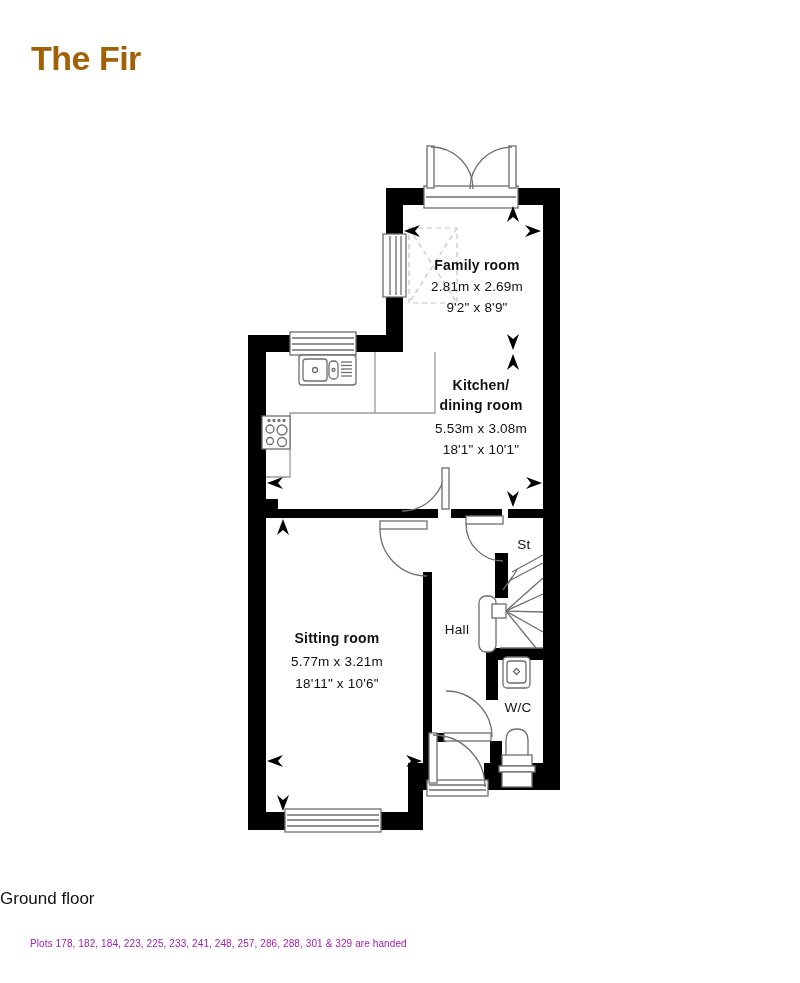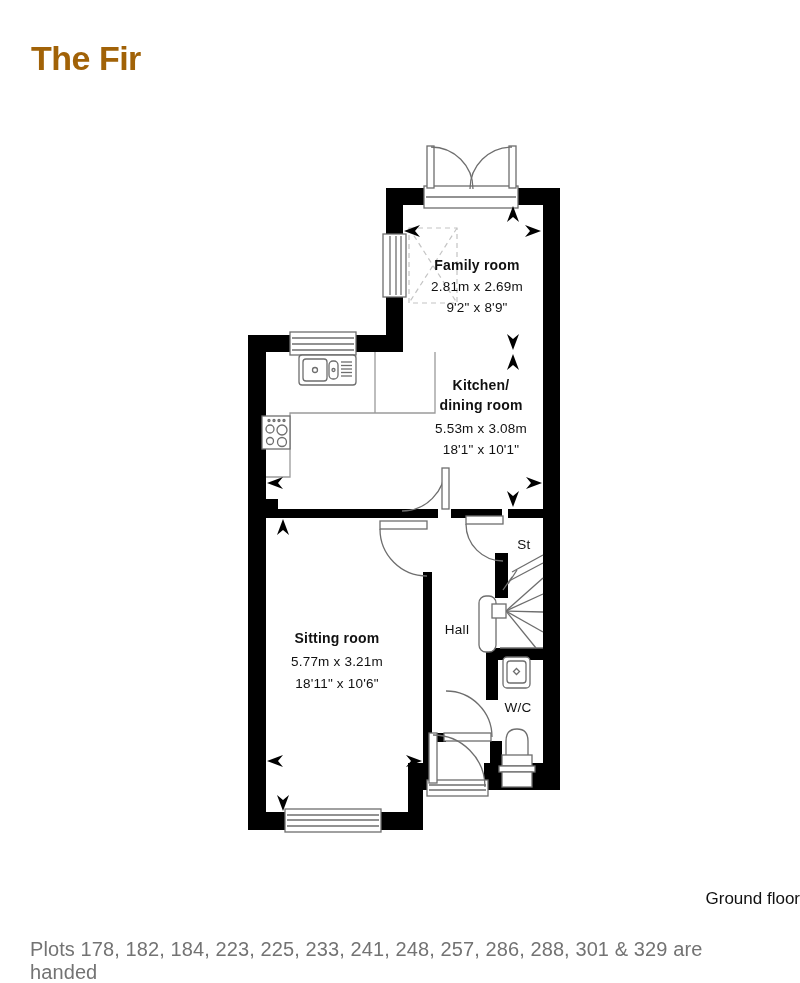--- a/index.html
+++ b/index.html
@@ -1,24 +1,24 @@
 <!DOCTYPE html>
 <html><head>
 <meta charset="utf-8">
 <style>
   html,body{margin:0;padding:0;background:#ffffff;}
   .page{position:relative;width:800px;height:983px;background:#fff;overflow:hidden;
         font-family:"Liberation Sans", sans-serif;}
   .page-title{position:absolute;left:31px;top:40px;margin:0;font-size:34px;line-height:1.1;
         font-weight:700;letter-spacing:-0.5px;color:#3AB2AE;}
   .plan-svg{position:absolute;left:0;top:0;width:800px;height:983px;}
-  .caption{position:absolute;left:0;top:889px;width:800px;text-align:right;
+  .caption{position:absolute;left:0;top:889px;width:800px;text-align:left;
         font-size:17px;font-weight:500;color:#111;}
   .footnote{position:absolute;left:30px;top:938px;width:740px;text-align:left;
-        font-size:20px;font-weight:400;color:#737373;letter-spacing:0.1px;}
+        font-size:10px;font-weight:400;color:#a21caf;letter-spacing:0.1px;}
   text{font-family:"Liberation Sans", sans-serif;fill:#111;}
   .room-name{font-size:14px;font-weight:700;letter-spacing:0.2px;}
   .room-dim{font-size:13.5px;font-weight:500;letter-spacing:0.2px;}
   .room-small{font-size:13.5px;font-weight:500;letter-spacing:0.3px;}
   .wall{fill:#000;stroke:none;}
   .fix{fill:none;stroke:#6e6e6e;stroke-width:1.3;}
   .fixw{fill:#fff;stroke:#6e6e6e;stroke-width:1.3;}
   .lite{fill:none;stroke:#9a9a9a;stroke-width:1.3;}
   .dash{fill:none;stroke:#c4c4c4;stroke-width:1.2;stroke-dasharray:5 4;}
   .arrow{fill:#000;stroke:none;}

